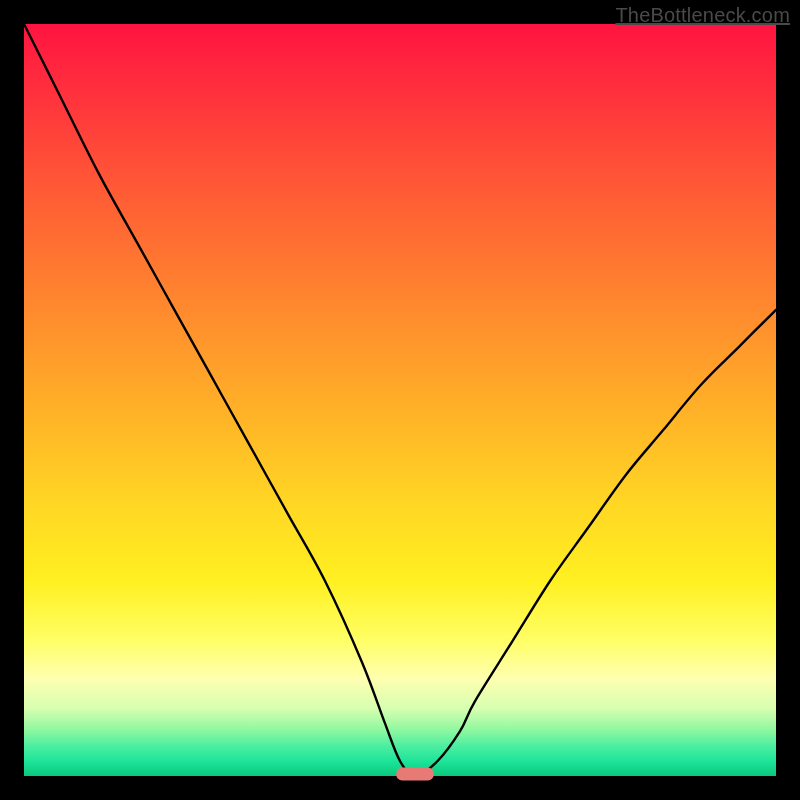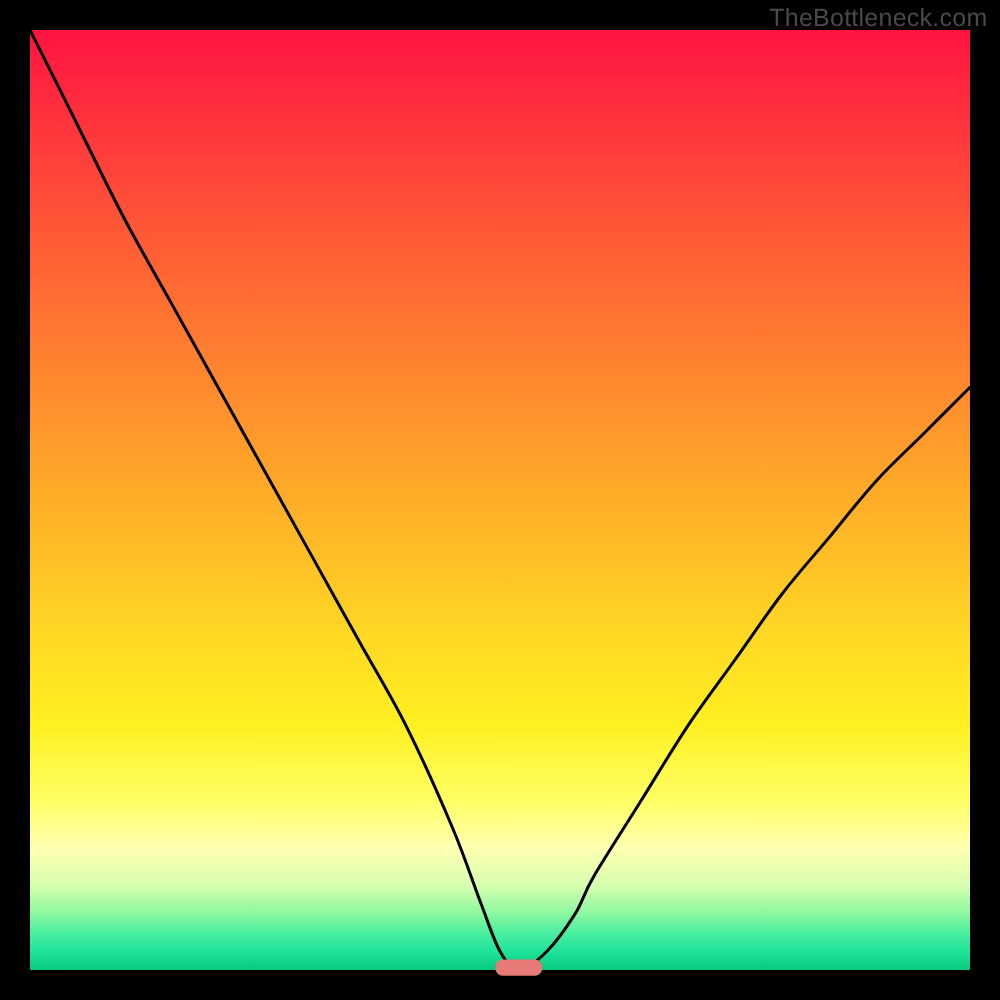--- a/index.html
+++ b/index.html
@@ -46,20 +46,21 @@
   }
   .watermark {
     position: absolute;
     top: 4px;
     right: 10px;
     color: #4a4a4a;
     font-size: 20px;
     letter-spacing: 0.2px;
     font-weight: 400;
     user-select: none;
+    text-decoration: underline;
   }
   svg.curve {
     position: absolute;
     left: 24px;
     top: 24px;
     width: 752px;
     height: 752px;
     overflow: visible;
   }
   .curve path {

